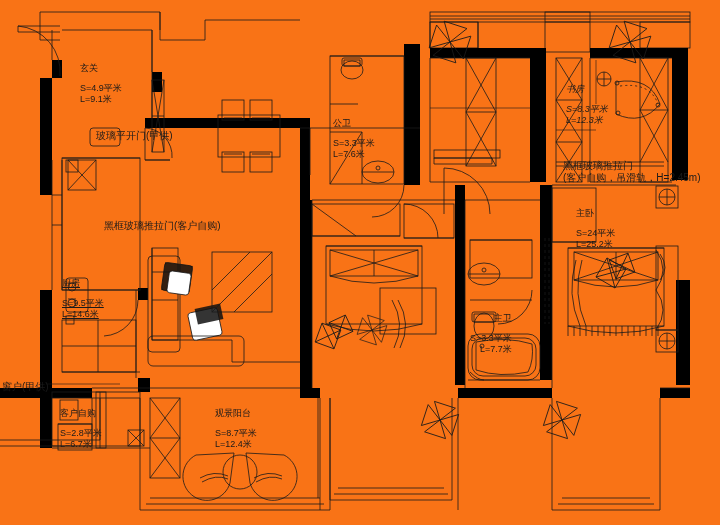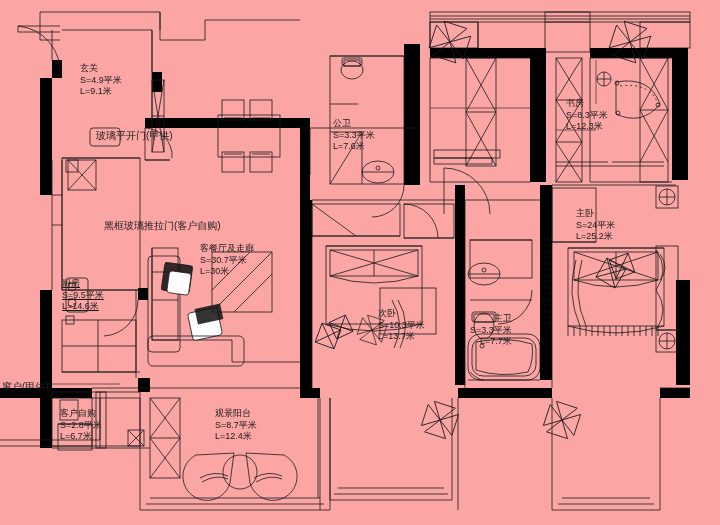--- a/index.html
+++ b/index.html
@@ -1,23 +1,23 @@
 <!DOCTYPE html>
 <html><head>
 <meta charset="utf-8">
 <style>
   html,body{margin:0;padding:0;background:#ffffff;}
   body{font-family:"Liberation Sans","DejaVu Sans",sans-serif;}
   #plan{
-    position:relative;width:720px;height:525px;background:#fca5a5;overflow:hidden;
+    position:relative;width:720px;height:525px;background:#f97316;overflow:hidden;
   }
   #plan svg{position:absolute;left:0;top:0;}
   .lbl{position:absolute;color:#1a1a1a;font-size:9px;line-height:11.5px;white-space:nowrap;}
   .lbl .nm{display:block;}
-  .lbl .s{display:block;}
+  .lbl .s{display:block;margin-top:8px;}
   .lbl .l{display:block;}
   .note{position:absolute;color:#1a1a1a;font-size:10px;line-height:11.5px;white-space:nowrap;}
   .note .n2{display:block;}
 </style>
 </head>
 <body>
 
 <div id="plan">
 
   <svg width="720" height="525" viewBox="0 0 720 525">
@@ -360,50 +360,40 @@
     <span class="s">S=4.9平米</span>
     <span class="l">L=9.1米</span>
   </div>
 
   <div class="lbl" style="left:62px;top:278px;text-decoration:underline;">
     <span class="nm">厨房</span>
     <span class="s">S=9.5平米</span>
     <span class="l">L=14.6米</span>
   </div>
 
-  <div class="lbl" style="left:200px;top:243px;">
-    <span class="nm">客餐厅及走廊</span>
-    <span class="s">S=30.7平米</span>
-    <span class="l">L=30米</span>
-  </div>
 
   <div class="lbl" style="left:333px;top:118px;">
     <span class="nm">公卫</span>
     <span class="s">S=3.3平米</span>
     <span class="l">L=7.6米</span>
   </div>
 
 
-  <div class="lbl" style="left:566px;top:98px;">
+  <div class="lbl" style="left:566px;top:84px;font-style:italic;">
     <span class="nm">书房</span>
     <span class="s">S=8.3平米</span>
     <span class="l">L=12.3米</span>
   </div>
 
   <div class="lbl" style="left:576px;top:208px;">
     <span class="nm">主卧</span>
     <span class="s">S=24平米</span>
     <span class="l">L=25.2米</span>
   </div>
 
-  <div class="lbl" style="left:378px;top:308px;">
-    <span class="nm">次卧</span>
-    <span class="s">S=10.3平米</span>
-    <span class="l">L=13.7米</span>
-  </div>
 
   <div class="lbl" style="left:470px;top:313px;text-align:right;">
     <span class="nm">主卫</span>
     <span class="s">S=3.3平米</span>
     <span class="l">L=7.7米</span>
   </div>
 
   <div class="lbl" style="left:60px;top:408px;">
     <span class="nm">客户自购</span>
     <span class="s">S=2.8平米</span>
@@ -417,18 +407,22 @@
   </div>
 
   <div class="note" style="left:96px;top:130px;">
     <span>玻璃平开门(甲供)</span>
   </div>
 
   <div class="note" style="left:104px;top:220px;">
     <span>黑框玻璃推拉门(客户自购)</span>
   </div>
 
+  <div class="note" style="left:563px;top:160px;">
+    <span>黑框玻璃推拉门</span>
+    <span class="n2">(客户自购，吊滑轨，H=2.45m)</span>
+  </div>
 
   <div class="note" style="left:2px;top:381px;">
     <span>窗户(甲供)</span>
   </div>
 
 </div>
 
 </body></html>

